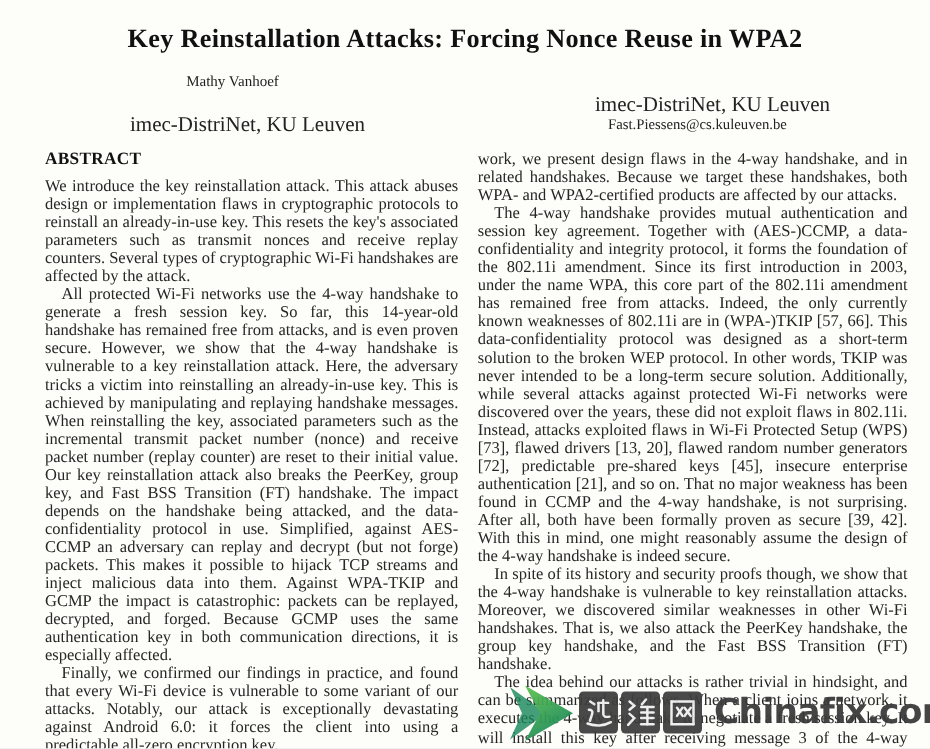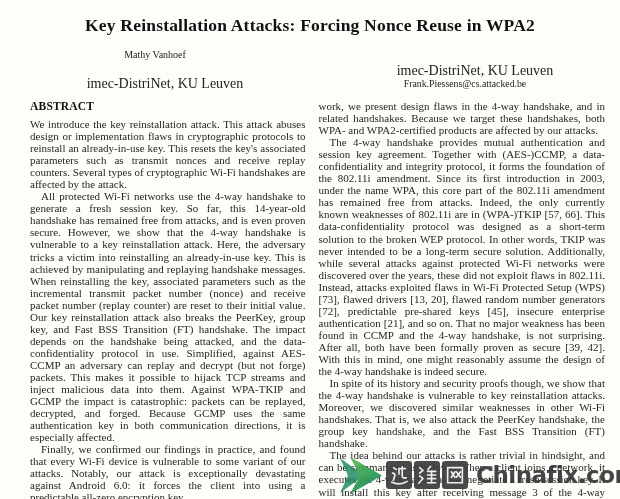--- a/index.html
+++ b/index.html
@@ -56,21 +56,21 @@
 
   <h1 class="title">Key Reinstallation Attacks: Forcing Nonce Reuse in WPA2</h1>
 
   <div class="authors">
     <div class="author">
       <div class="author-name">Mathy Vanhoef</div>
       <div class="author-affil">imec-DistriNet, KU Leuven</div>
     </div>
     <div class="author">
       <div class="author-affil">imec-DistriNet, KU Leuven</div>
-      <div class="author-email">Frank.Piessens@cs.attacked.be</div>
+      <div class="author-email">Fast.Piessens@cs.kuleuven.be</div>
     </div>
   </div>
 
   <div class="columns">
 
     <div class="col-left">
       <h2 class="section-heading">ABSTRACT</h2>
       <p class="body">We introduce the key reinstallation attack. This attack abuses design or implementation flaws in cryptographic protocols to reinstall an already-in-use key. This resets the key's associated parameters such as transmit nonces and receive replay counters. Several types of cryptographic Wi-Fi handshakes are affected by the attack.</p>
       <p class="body indent">All protected Wi-Fi networks use the 4-way handshake to generate a fresh session key. So far, this 14-year-old handshake has remained free from attacks, and is even proven secure. However, we show that the 4-way handshake is vulnerable to a key reinstallation attack. Here, the adversary tricks a victim into reinstalling an already-in-use key. This is achieved by manipulating and replaying handshake messages. When reinstalling the key, associated parameters such as the incremental transmit packet number (nonce) and receive packet number (replay counter) are reset to their initial value. Our key reinstallation attack also breaks the PeerKey, group key, and Fast BSS Transition (FT) handshake. The impact depends on the handshake being attacked, and the data-confidentiality protocol in use. Simplified, against AES-CCMP an adversary can replay and decrypt (but not forge) packets. This makes it possible to hijack TCP streams and inject malicious data into them. Against WPA-TKIP and GCMP the impact is catastrophic: packets can be replayed, decrypted, and forged. Because GCMP uses the same authentication key in both communication directions, it is especially affected.</p>
       <p class="body indent">Finally, we confirmed our findings in practice, and found that every Wi-Fi device is vulnerable to some variant of our attacks. Notably, our attack is exceptionally devastating against Android 6.0: it forces the client into using a predictable all-zero encryption key.</p>

